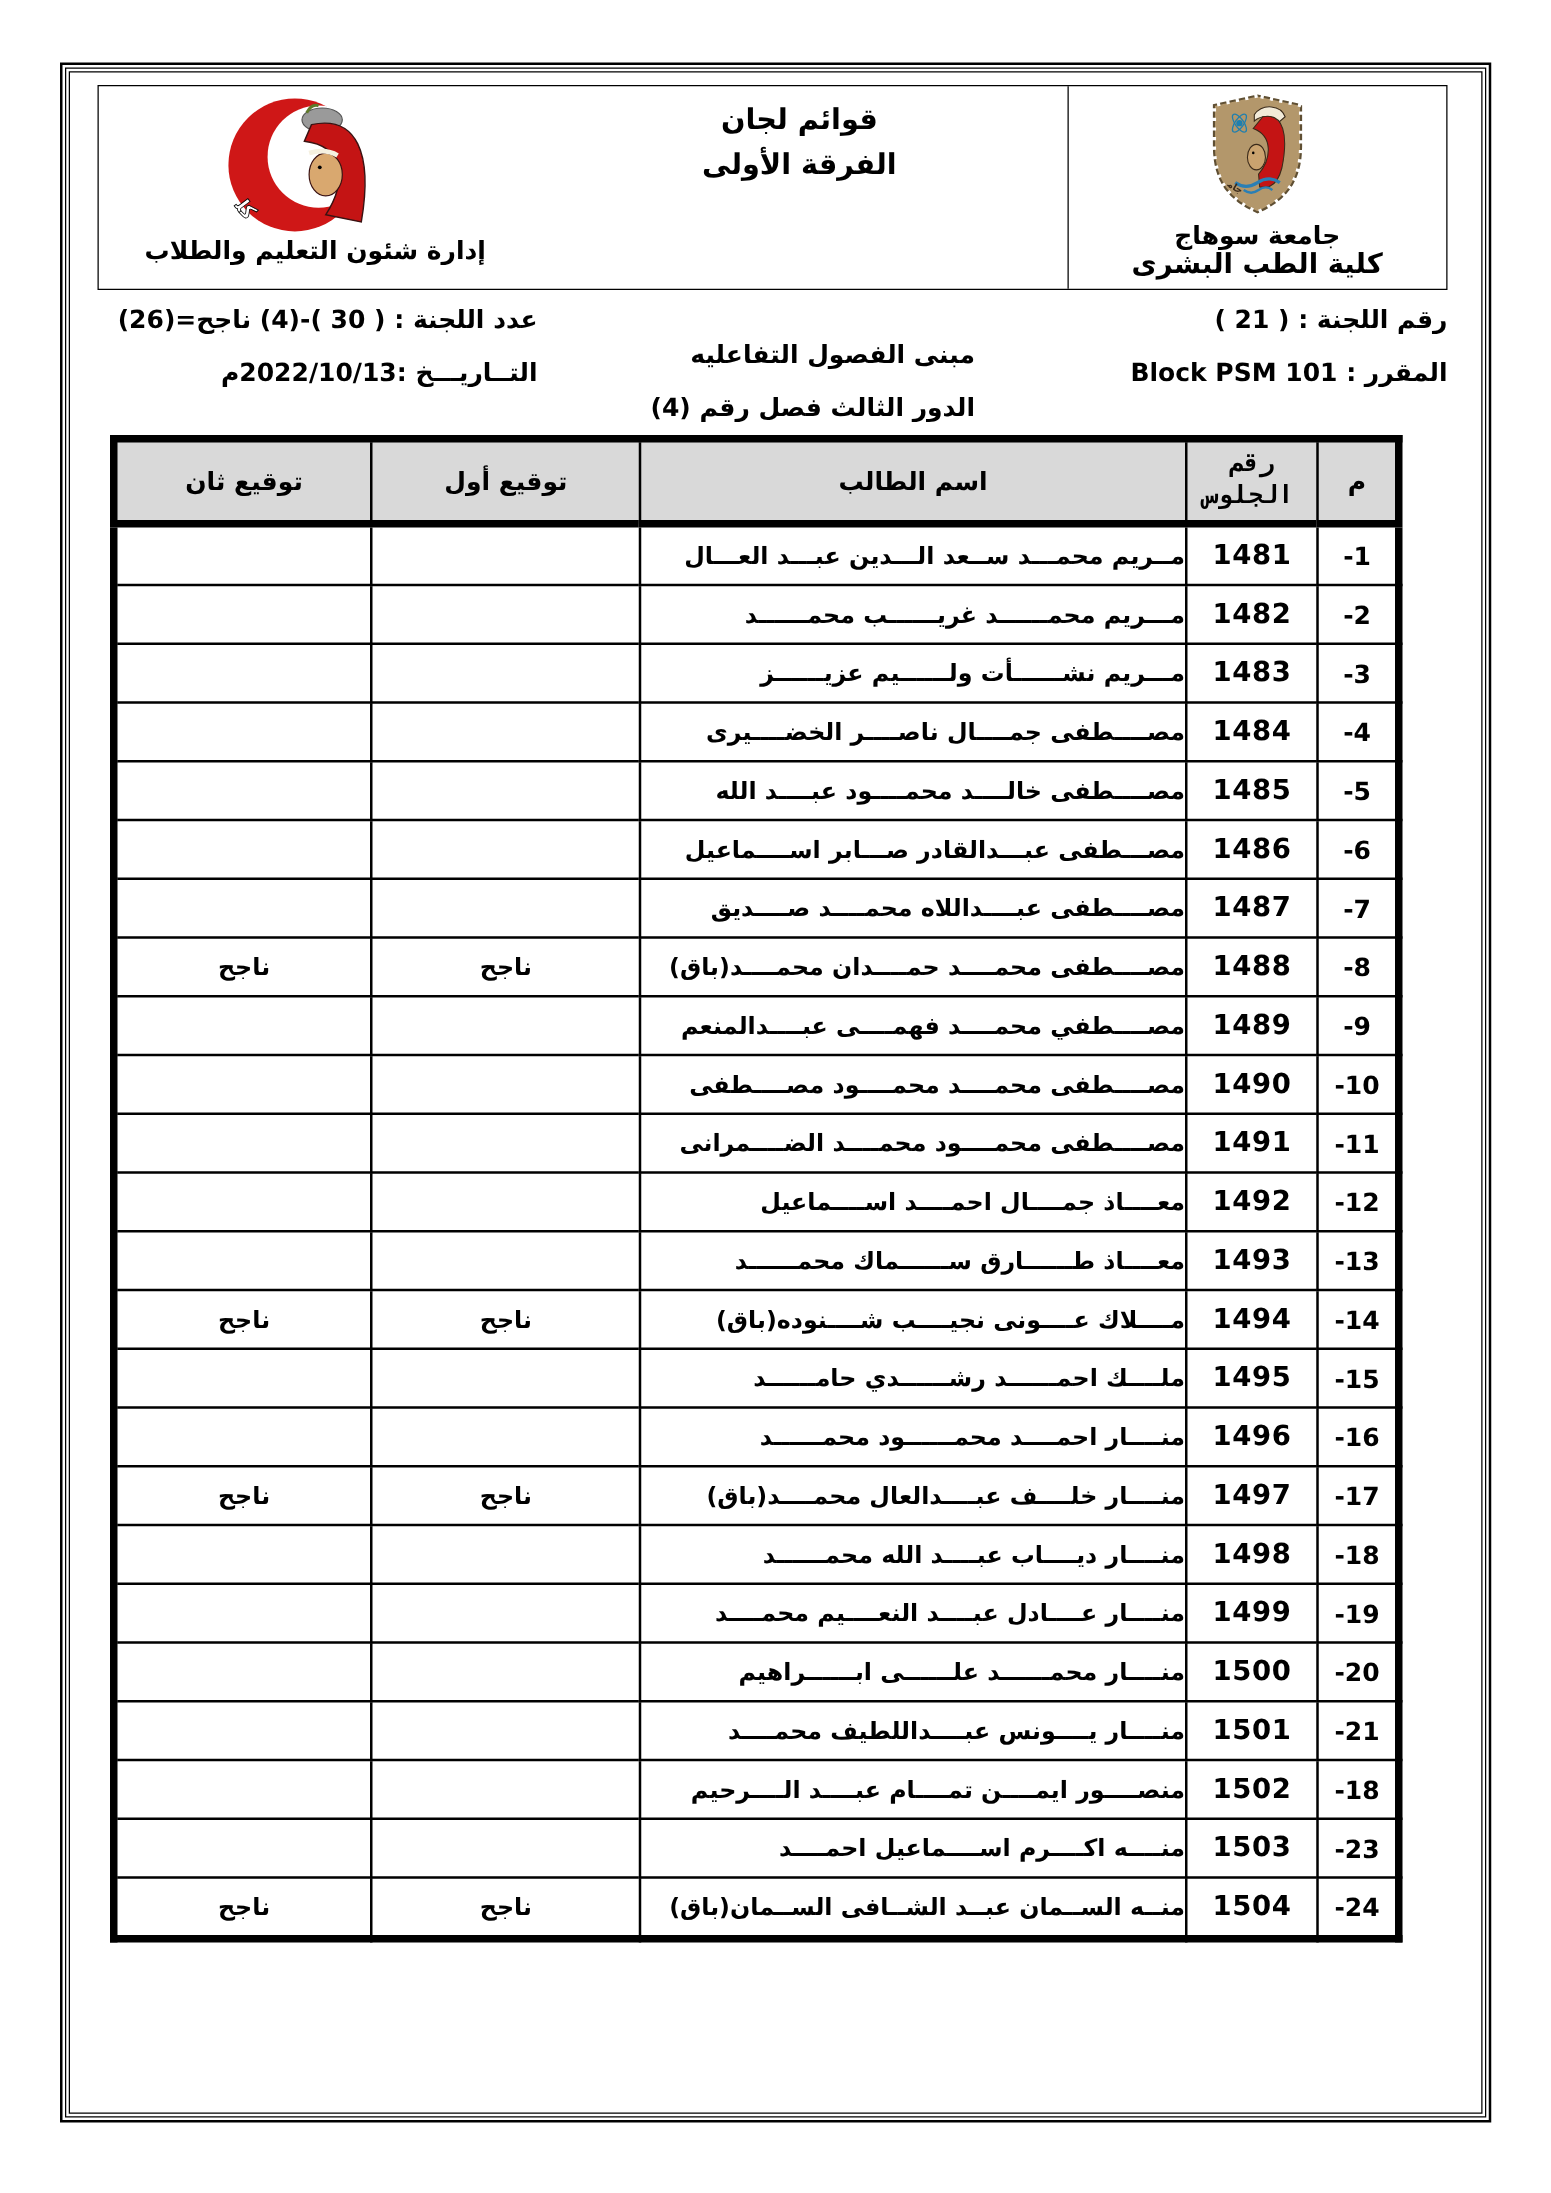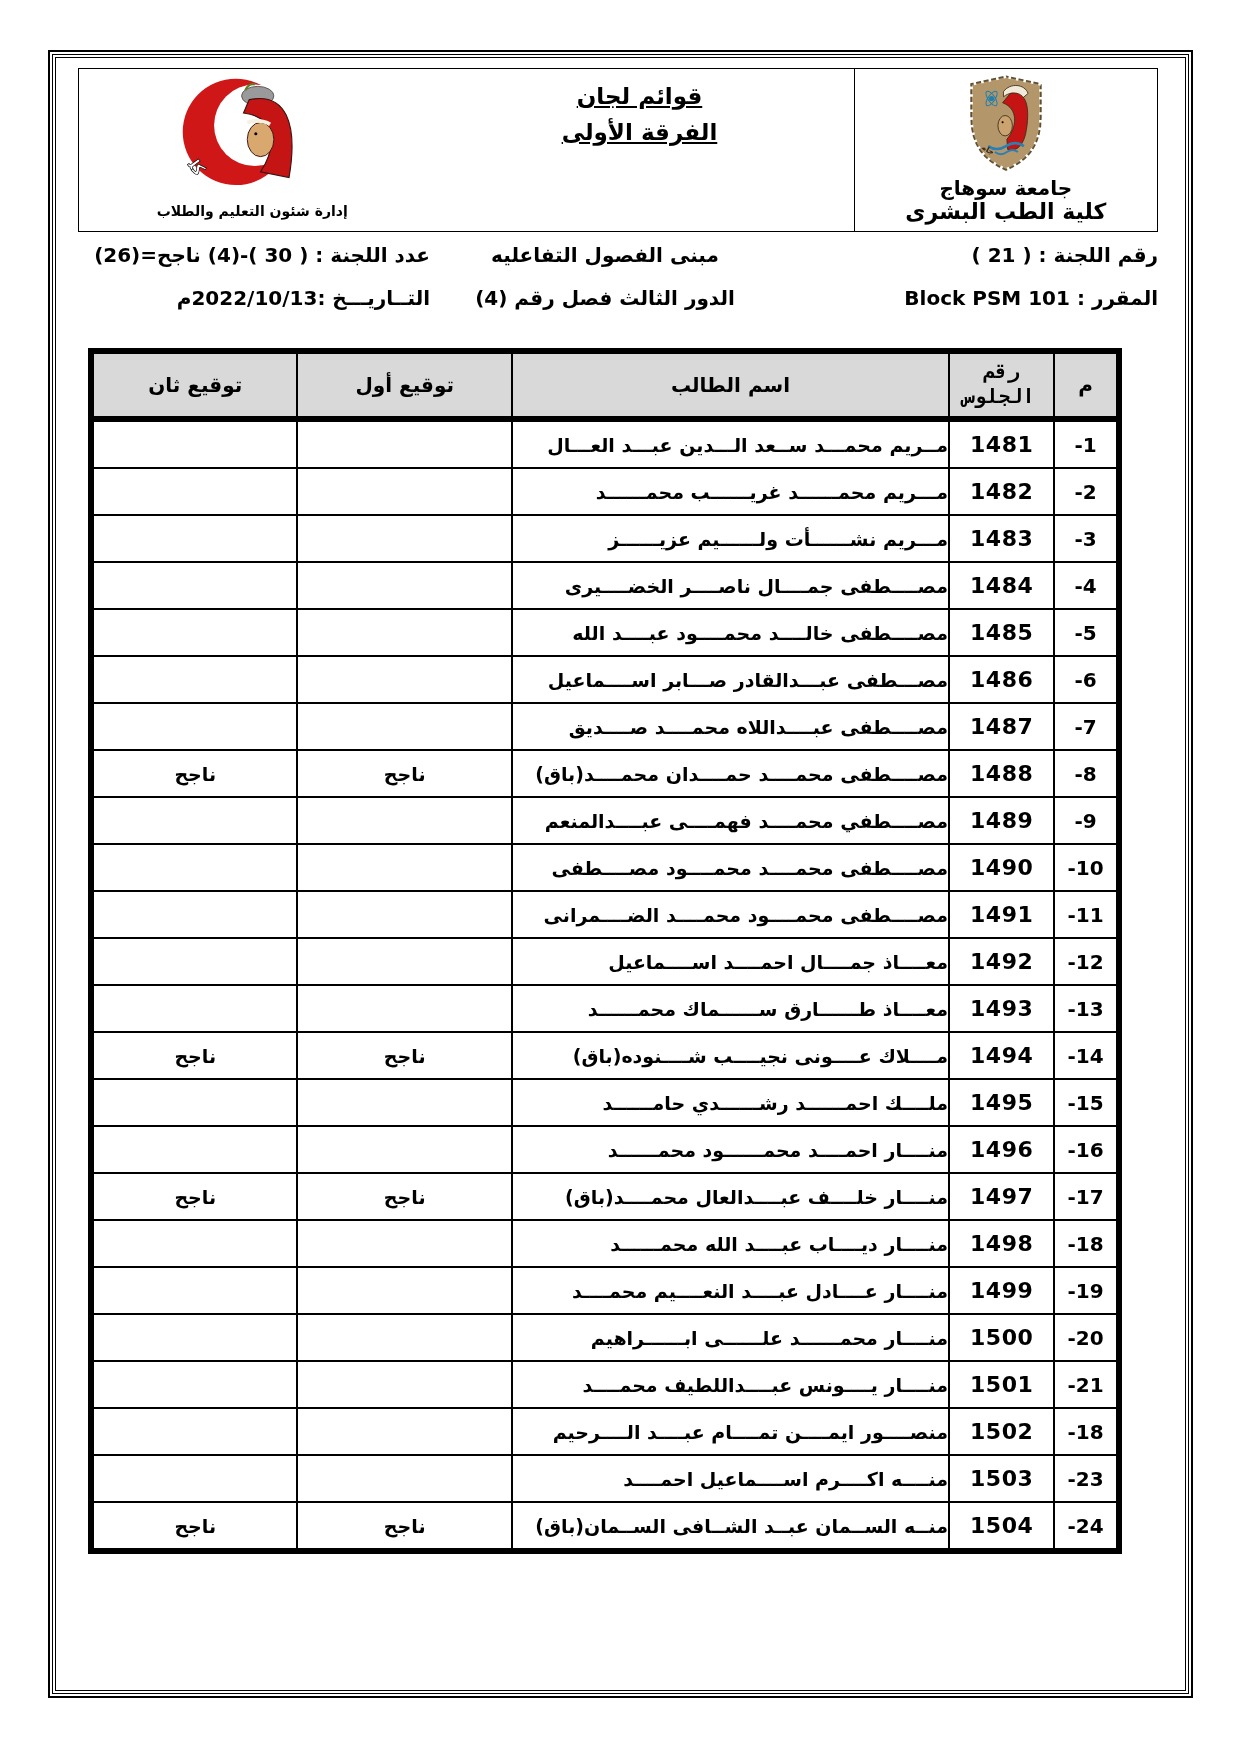--- a/index.html
+++ b/index.html
@@ -10,31 +10,31 @@
            border:2px solid #000;padding:2px;box-sizing:border-box;}
   .frame-b{width:100%;height:100%;border:1px solid #000;padding:2px;box-sizing:border-box;}
   .frame-c{width:100%;height:100%;border:1px solid #000;box-sizing:border-box;}
 
   
   .header-band{position:absolute;left:78px;top:68px;width:1080px;height:164px;
                display:flex;direction:rtl;border:1px solid #000;box-sizing:border-box;}
   .hcell{box-sizing:border-box;display:flex;flex-direction:column;align-items:center;justify-content:flex-start;}
   .hcell + .hcell{border-left:0;}
   .hc-univ{width:303px;padding-top:4px;}
-  .hc-title{width:430px;border-right:1px solid #000;border-left:1px solid #000;padding-top:10px;text-decoration:underline;}
+  .hc-title{width:430px;border-right:1px solid #000;border-left:1px solid #000;padding-top:10px;}
   .hc-admin{width:347px;padding-top:6px;}
   .title-line{font-size:23px;line-height:1.55;text-align:center;}
   .univ-caption1{font-size:20px;line-height:1.15;margin-top:2px;}
   .univ-caption2{font-size:22px;line-height:1.1;}
-  .admin-caption{font-size:14px;margin-top:16px;}
+  .admin-caption{font-size:20px;margin-top:1px;}
 
   
   .inforow{position:absolute;left:88px;width:1070px;display:flex;direction:rtl;font-size:20px;}
   .inforow .col-r{width:378px;text-align:start;}
-  .inforow .col-c{width:350px;text-align:center;}
+  .inforow .col-c{width:350px;text-align:right;margin-top:28px;}
   .inforow .col-l{width:342px;text-align:start;}
   .row1{top:243px;} .row2{top:286px;}
 
   
   table.students{position:absolute;left:88px;top:348px;width:1034px;direction:rtl;
                  border-collapse:collapse;table-layout:fixed;border:6px solid #000;}
   table.students th{background:#d9d9d9;border:2px solid #000;border-bottom:6px solid #000;
                     height:62px;font-size:20px;padding:0;font-weight:bold;}
   table.students td{border:2px solid #000;height:45px;padding:0;font-weight:bold;overflow:hidden;}
   col.c-idx{width:64px;} col.c-seat{width:104px;} col.c-name{width:432px;}

